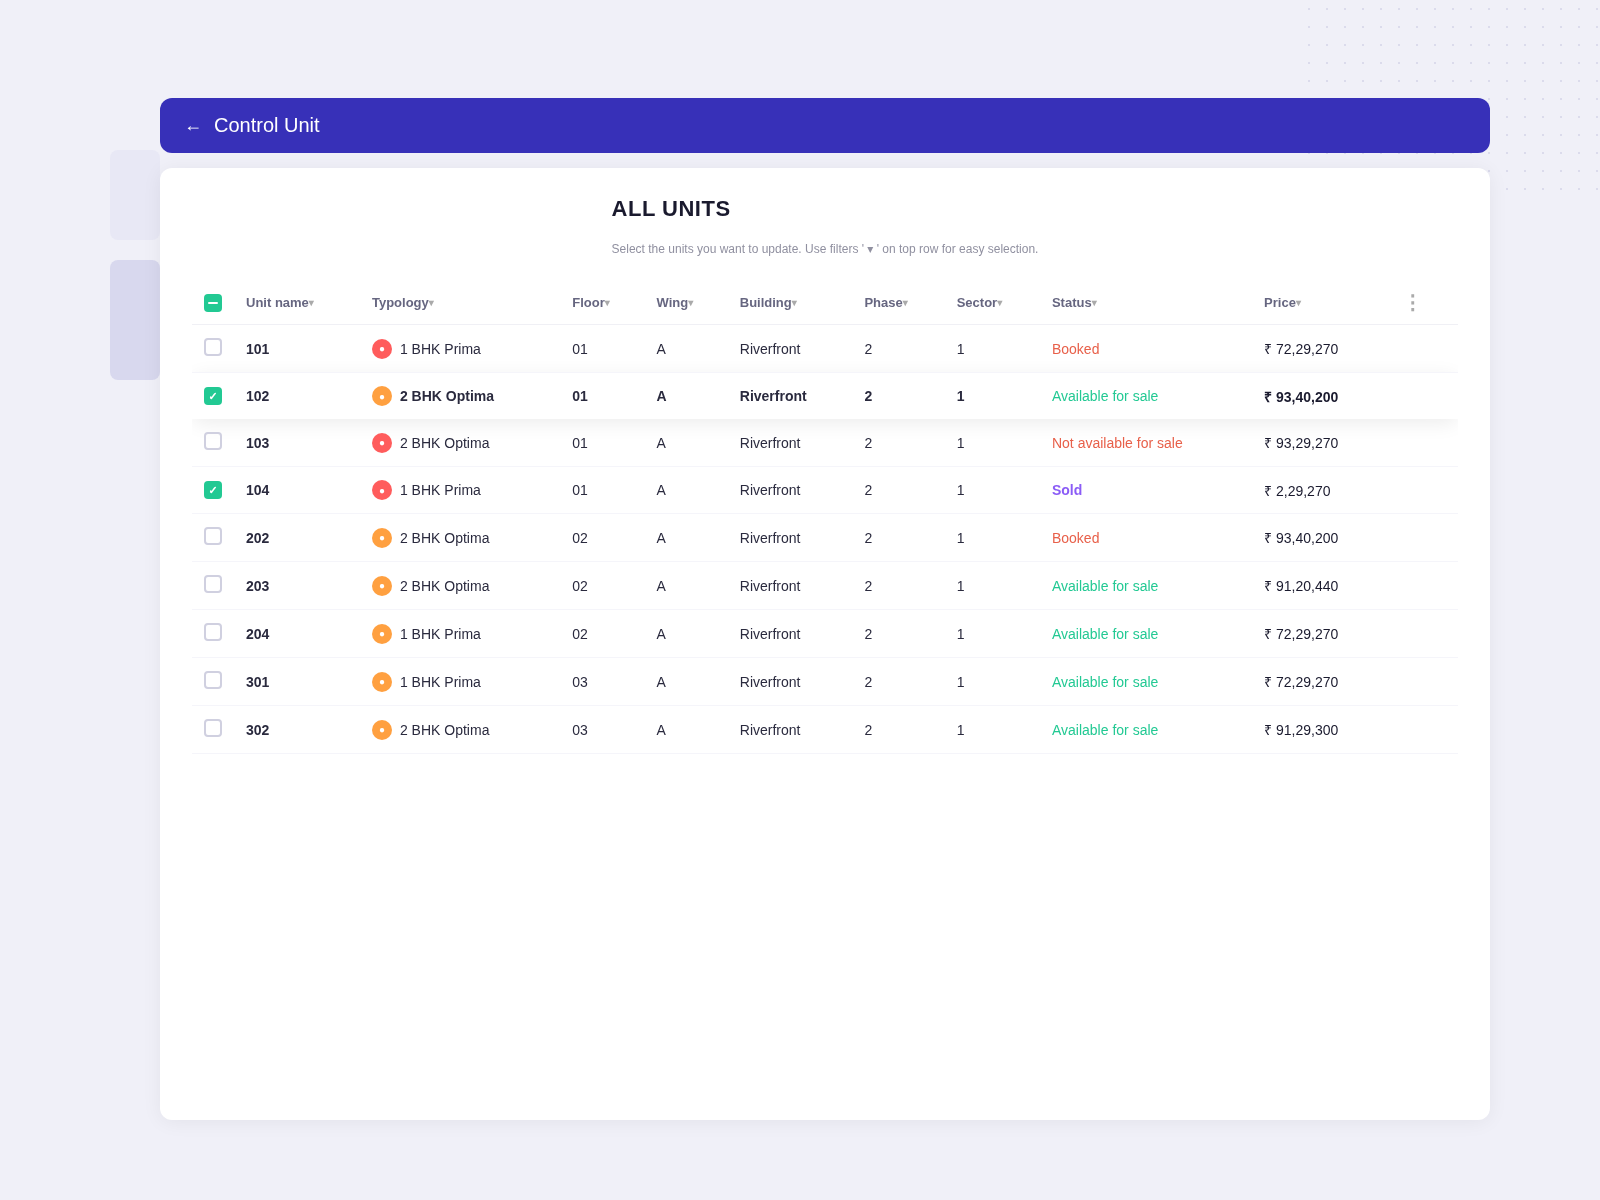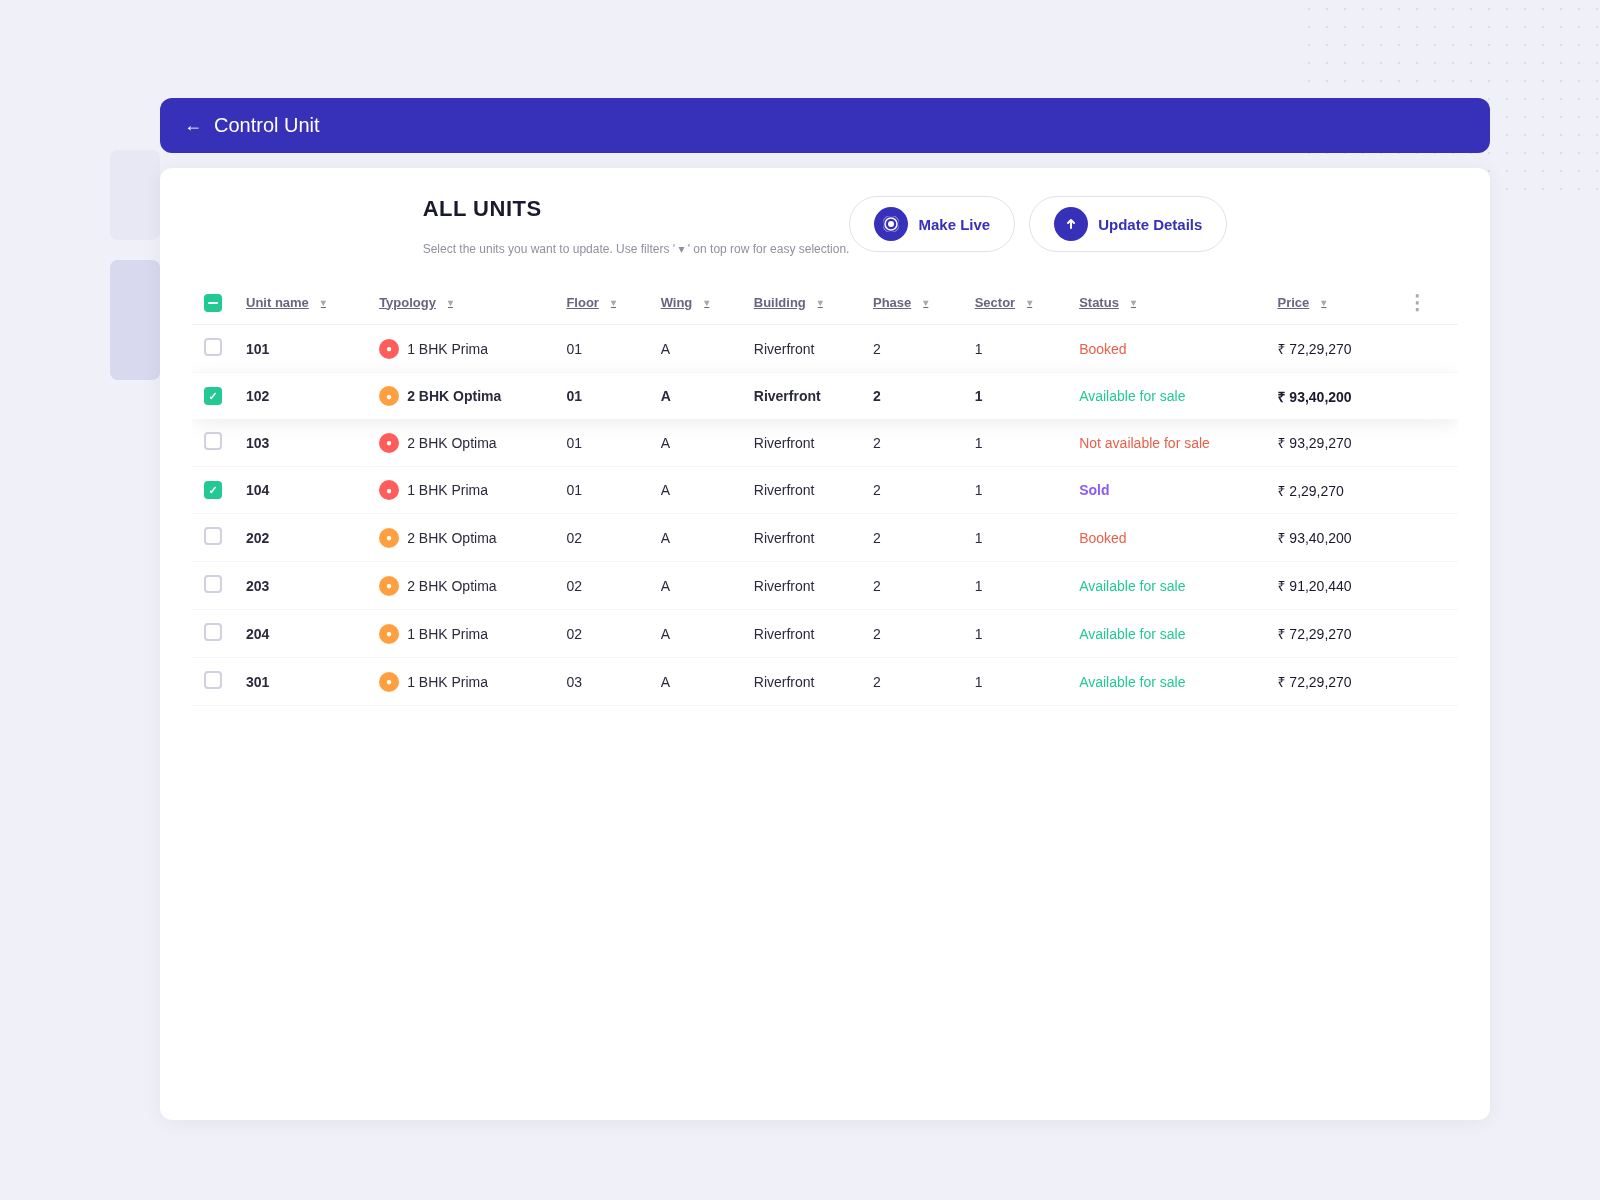--- a/index.html
+++ b/index.html
@@ -187,22 +187,21 @@
       font-size: 13px;
       font-weight: 600;
       color: #666680;
       text-align: left;
       white-space: nowrap;
     }
 
     thead th .th-inner {
       display: flex;
       align-items: center;
-      gap: 12px;
-      text-decoration: underline;
+      gap: 0;
     }
 
     thead th .chevron {
       font-size: 10px;
       color: #aaa;
     }
 
     .checkbox-col {
       width: 40px;
     }
@@ -332,40 +331,20 @@
   <div class="topbar-back">←</div>
   <span class="topbar-title">Control Unit</span>
 </div>
 
 <div class="main-card">
   <div class="card-header">
     <div class="card-header-left">
       <h1>ALL UNITS</h1>
       <p>Select the units you want to update. Use filters ' ▾ ' on top row for easy selection.</p>
     </div>
-    <div class="header-actions">
-      <button class="btn-make-live">
-        <div class="btn-icon">
-          <svg width="16" height="16" viewBox="0 0 16 16" fill="none">
-            <circle cx="8" cy="8" r="3" fill="white"></circle>
-            <circle cx="8" cy="8" r="6" stroke="white" stroke-width="1.5" fill="none"></circle>
-            <circle cx="8" cy="8" r="8.5" stroke="white" stroke-width="1" fill="none" opacity="0.5"></circle>
-          </svg>
-        </div>
-        <span>Make Live</span>
-      </button>
-      <button class="btn-update-details">
-        <div class="btn-icon">
-          <svg width="16" height="16" viewBox="0 0 16 16" fill="none">
-            <path d="M8 12V4M5 7L8 4L11 7" stroke="white" stroke-width="2" stroke-linecap="round" stroke-linejoin="round"></path>
-          </svg>
-        </div>
-        <span>Update Details</span>
-      </button>
-    </div>
   </div>
 
   <div class="table-container">
     <table>
       <thead>
         <tr>
           <th class="checkbox-col">
             <div class="header-checkbox"></div>
           </th>
           <th>
@@ -566,16 +545,34 @@
     </td>
     <td>03</td>
     <td>A</td>
     <td>Riverfront</td>
     <td>2</td>
     <td>1</td>
     <td><span class="status-available">Available for sale</span></td>
     <td class="price-cell">₹ 72,29,270</td>
     <td></td>
   </tr>
+          <tr>
+    <td class="checkbox-col"><div class="checkbox-custom"></div></td>
+    <td><span class="unit-name">302</span></td>
+    <td>
+      <div class="typology-cell">
+        <div class="typo-dot dot-orange">●</div>
+        <span>2 BHK Optima</span>
+      </div>
+    </td>
+    <td>03</td>
+    <td>A</td>
+    <td>Riverfront</td>
+    <td>2</td>
+    <td>1</td>
+    <td><span class="status-available">Available for sale</span></td>
+    <td class="price-cell">₹ 91,29,300</td>
+    <td></td>
+  </tr>
         </tbody>
     </table>
   </div>
 </div>
 
 </body></html>

